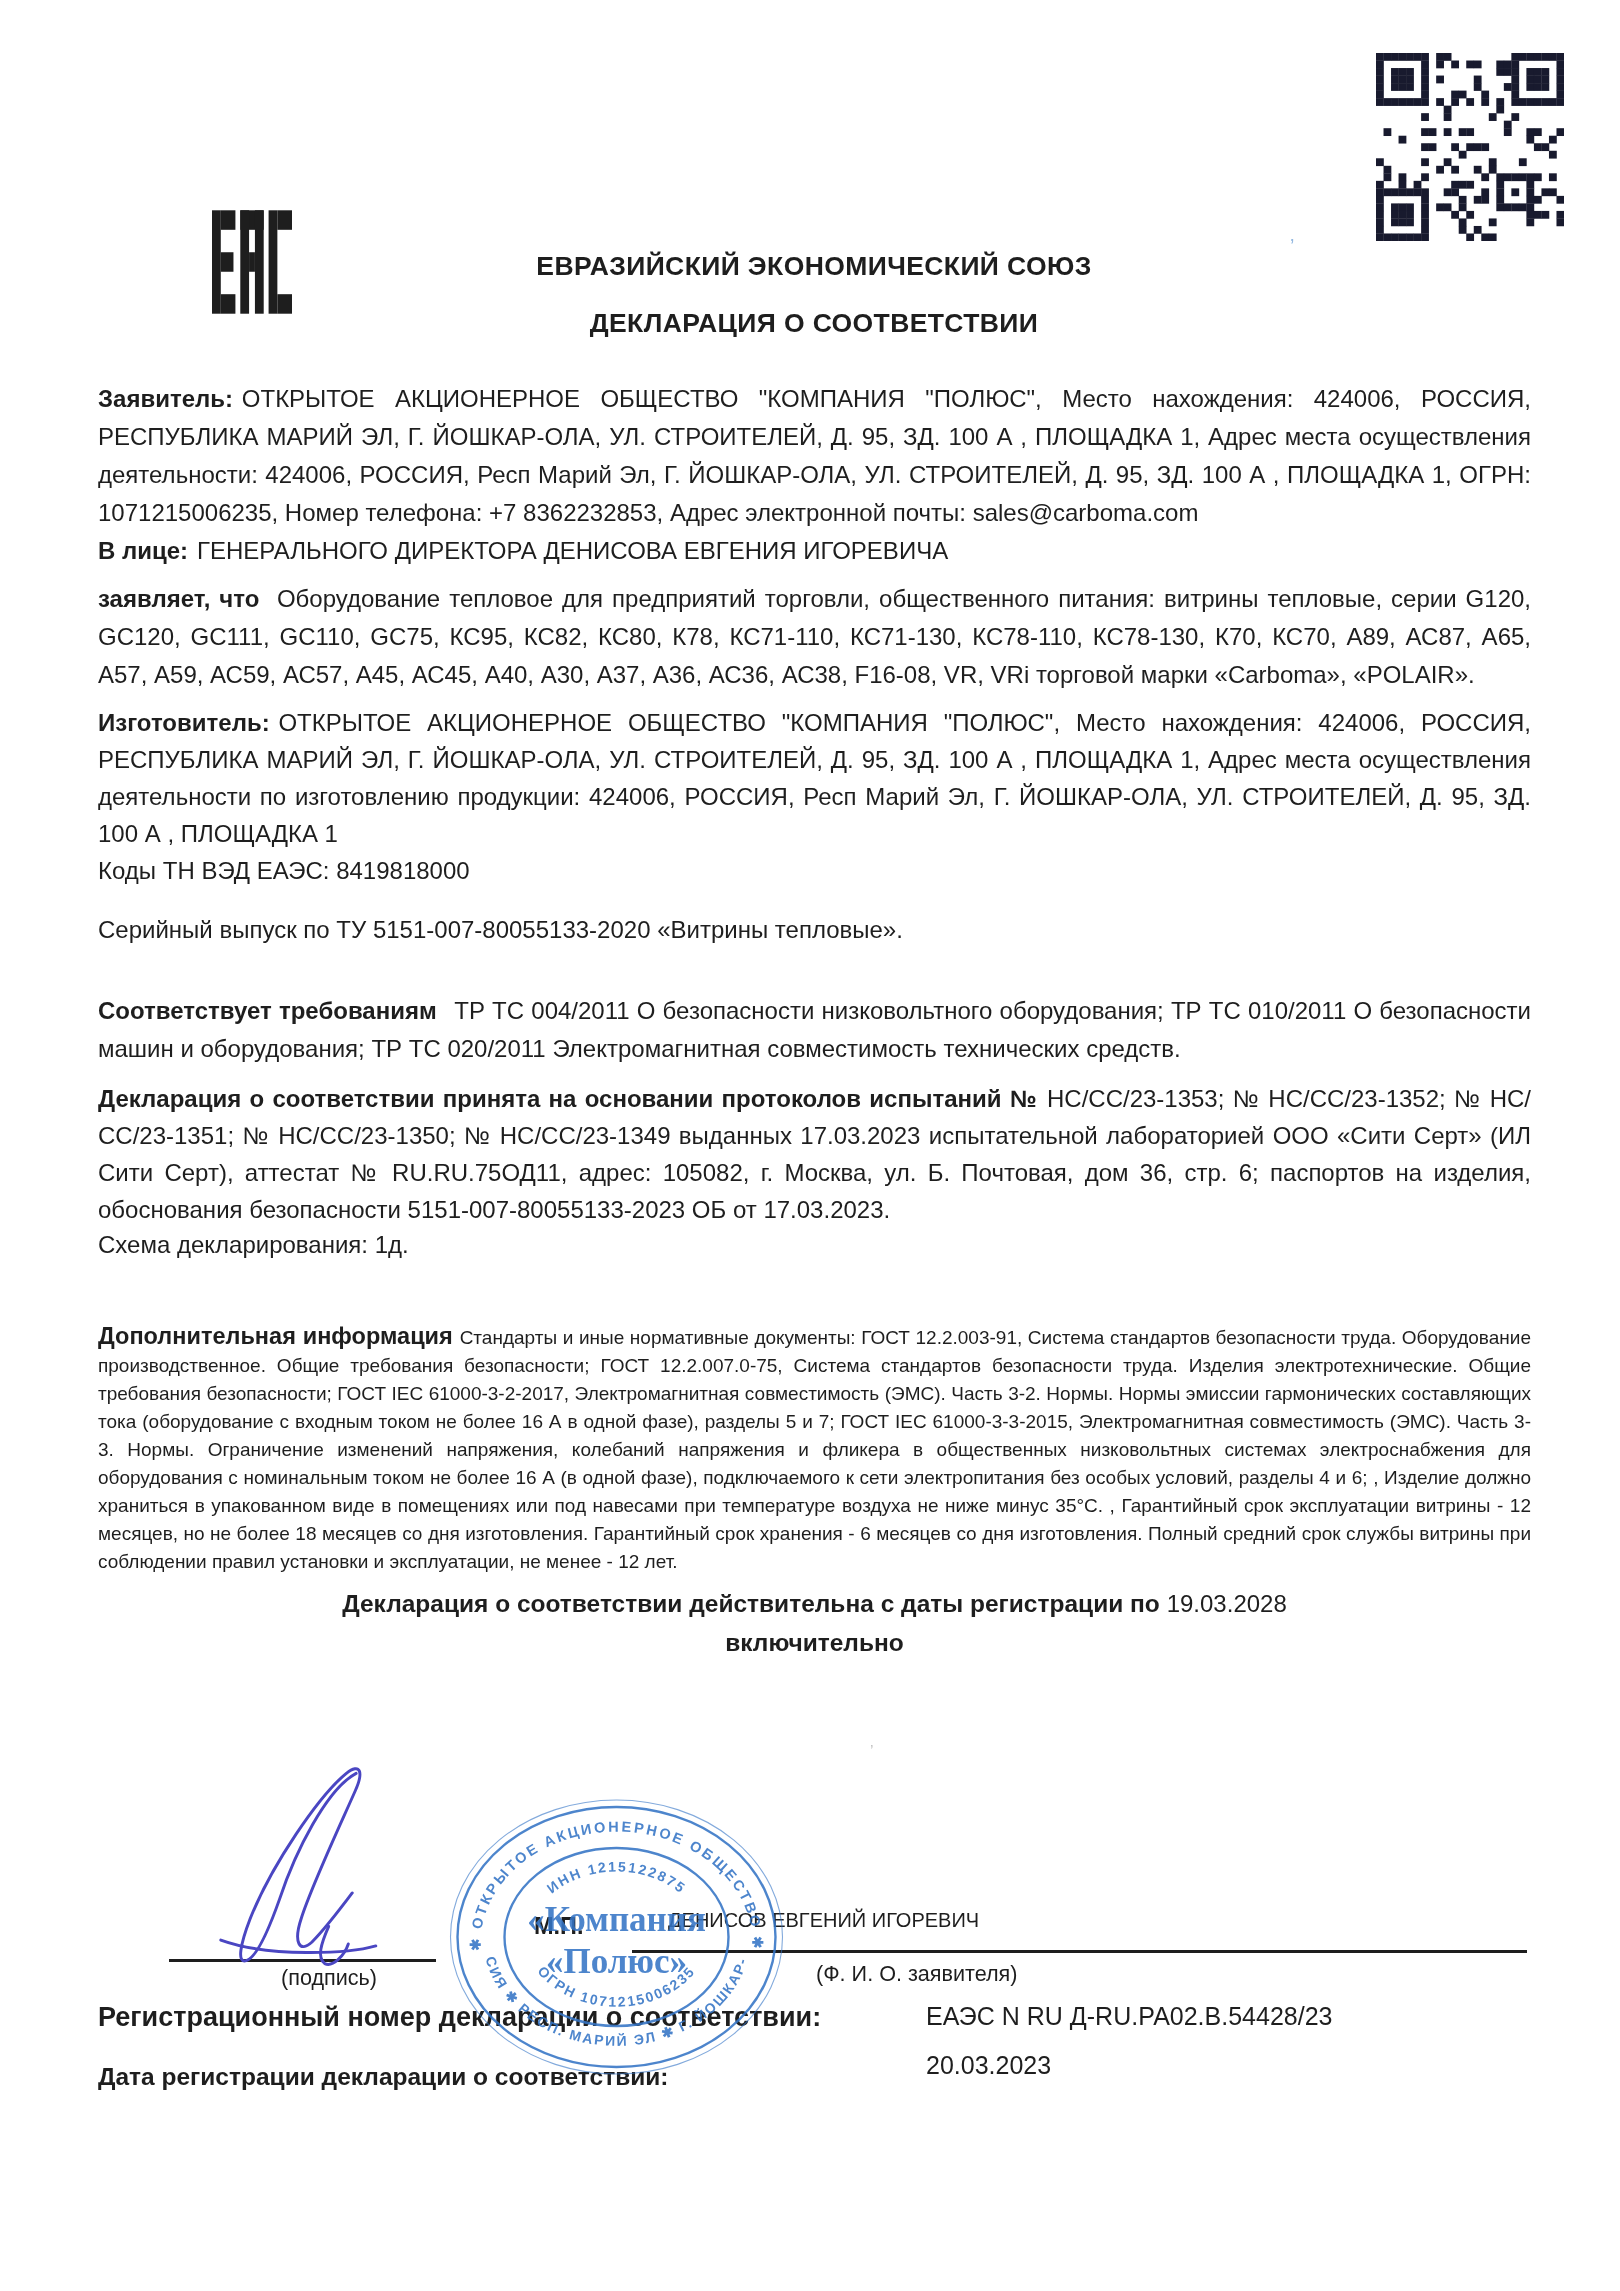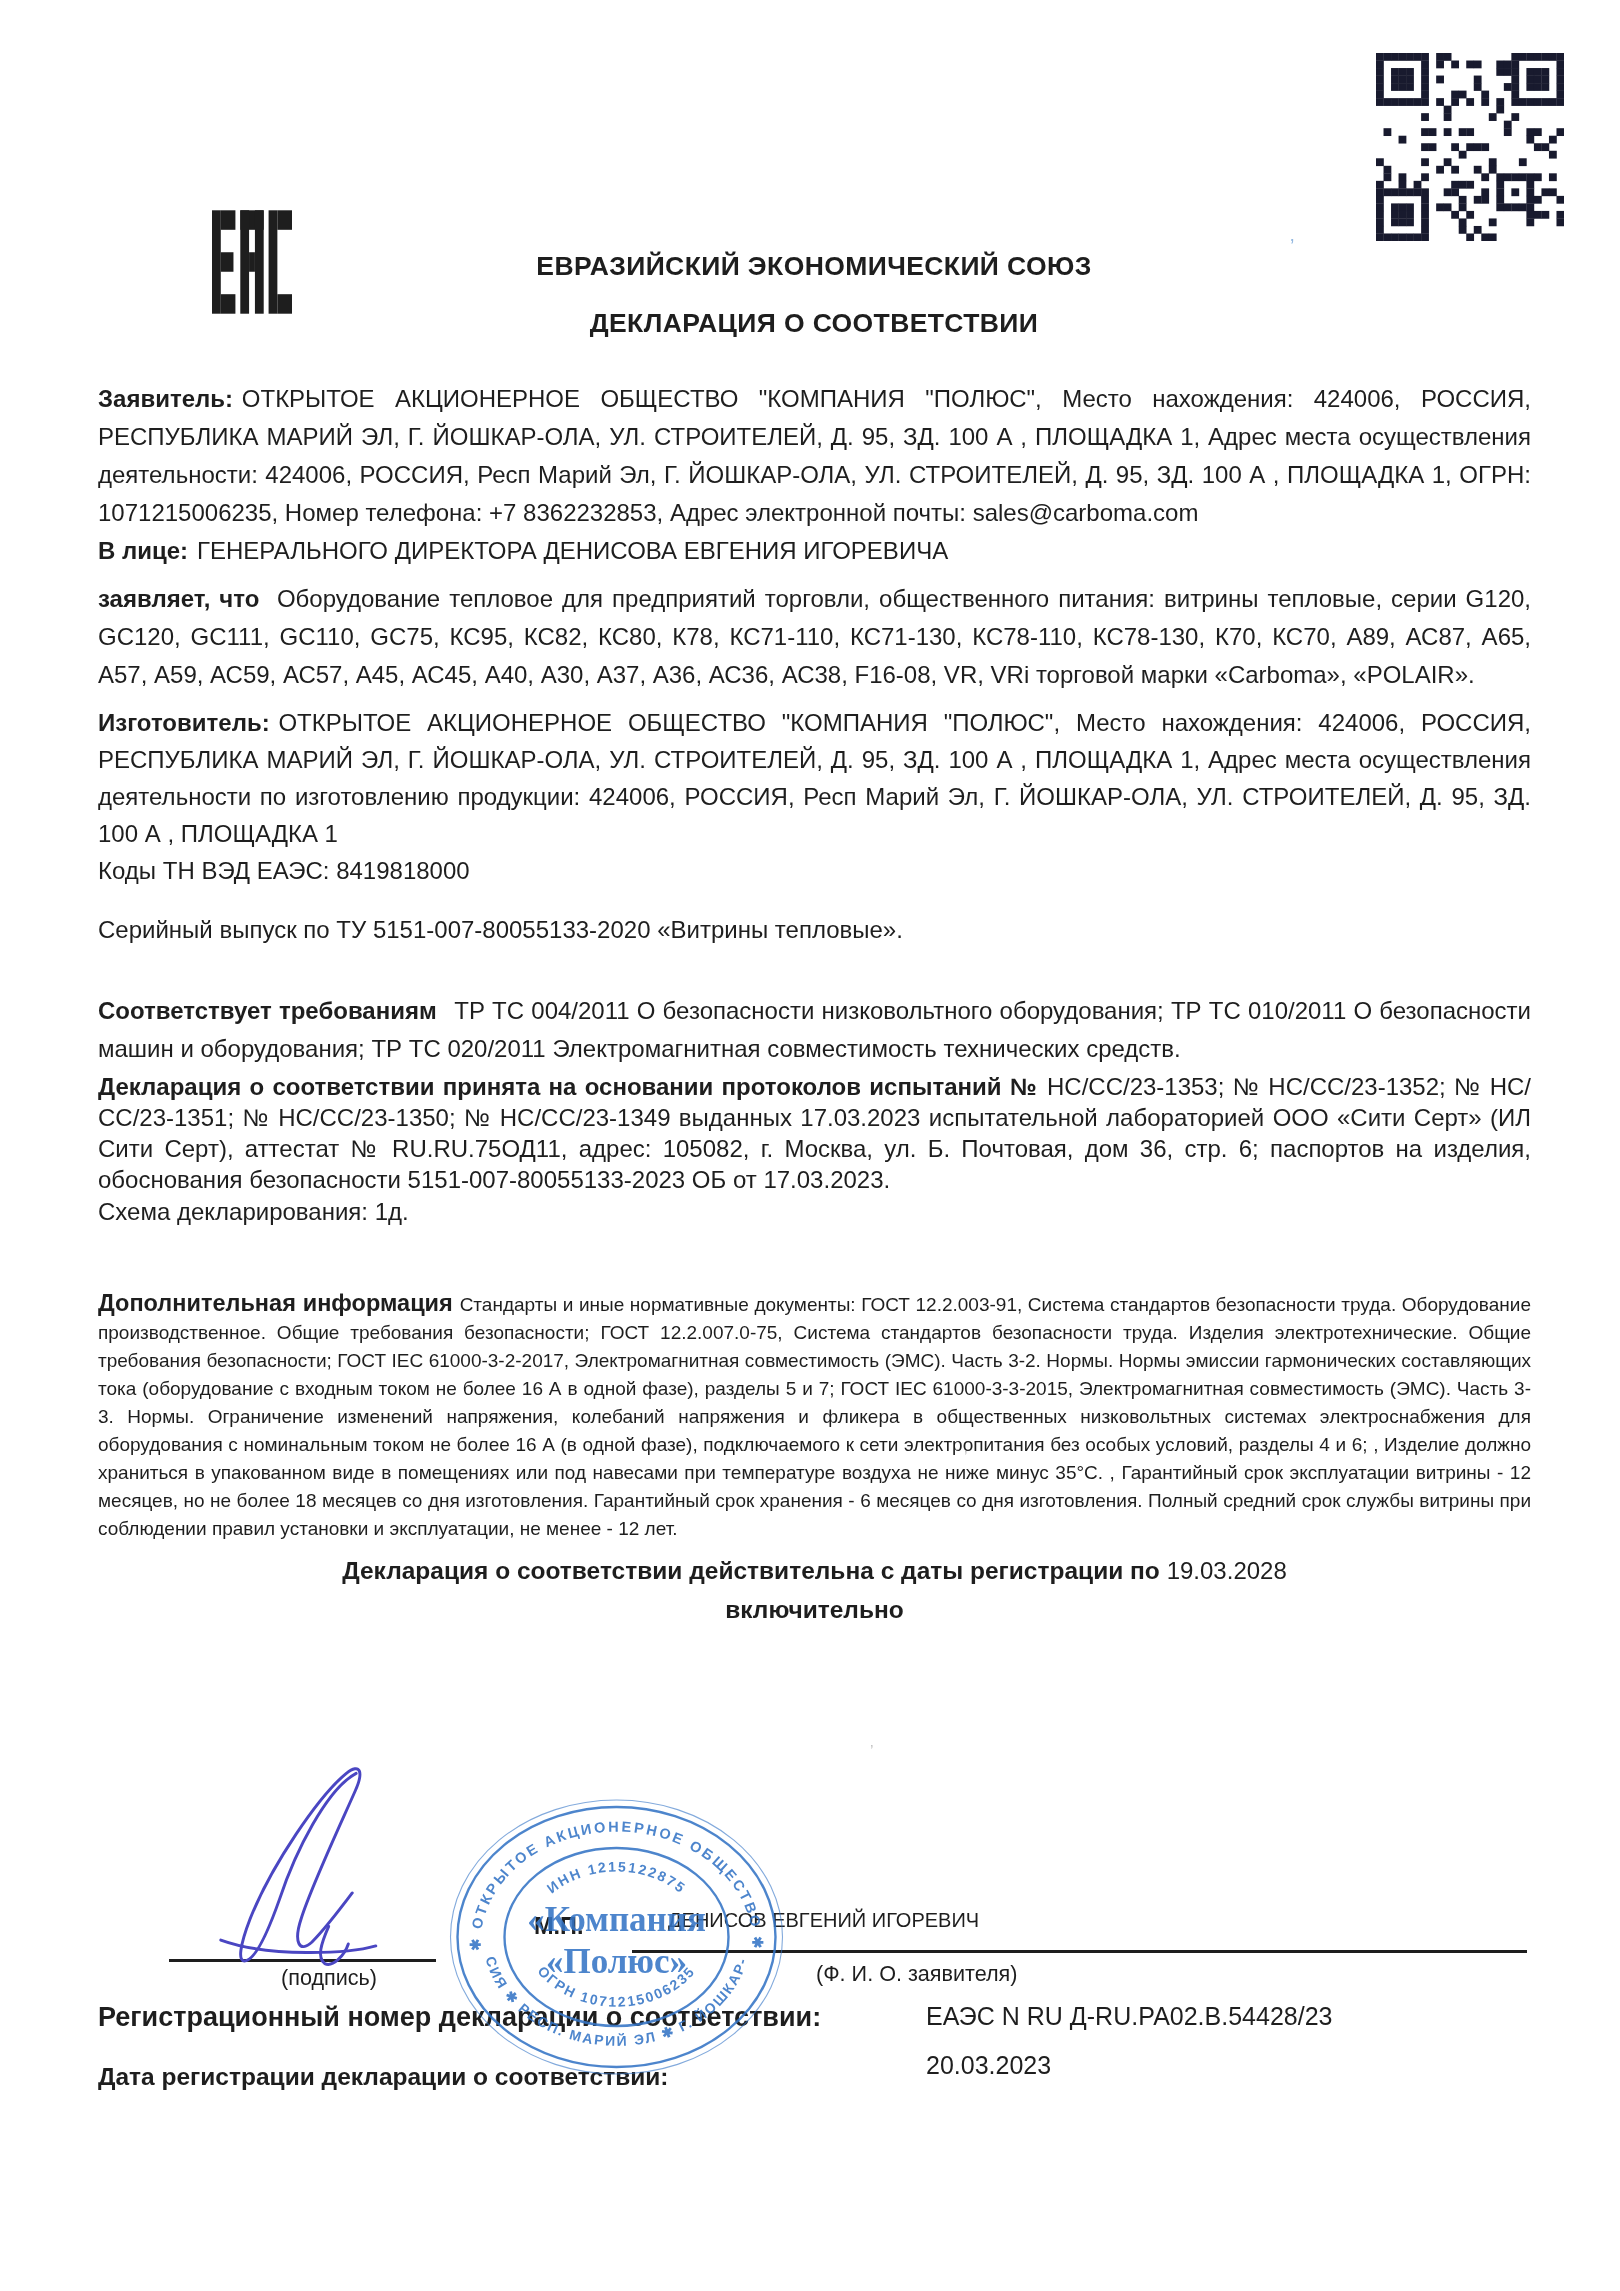--- a/index.html
+++ b/index.html
@@ -16,21 +16,21 @@
   
   .doc-body{position:absolute;left:98px;top:380px;width:1433px;font-size:24px;}
   .doc-body p{margin:0;text-align:justify;line-height:38px;}
   .lbl{font-weight:700;margin-right:8.8px;}
   .gap-lg{margin-right:17.6px;}
   p.manufacturer{margin-top:9.8px;line-height:37px;}
   p.declares{margin-top:9.8px;}
   p.codes{margin-top:0;}
   p.serial{margin-top:21.6px;}
   p.complies{margin-top:43px;}
-  p.basis{margin-top:3px;line-height:31px;}
+  p.basis{margin-top:12px;line-height:37px;}
   p.scheme{line-height:33px;}
   p.additional{margin-top:61px;font-size:19px;line-height:28px;}
   p.additional .lbl{font-size:23.5px;margin-right:6.9px;}
   .validity{margin-top:7.8px;text-align:center;}
   .validity .v1{font-weight:700;line-height:39px;font-size:24.5px;}
   .validity .v-date{font-weight:400;font-size:24px;}
   .validity .v2{font-weight:700;font-size:24.5px;line-height:39px;}
   
   .abs{position:absolute;}
   .sig-line{left:169px;top:1959px;width:267px;height:2.9px;background:var(--ink,#1e1e1e);}

